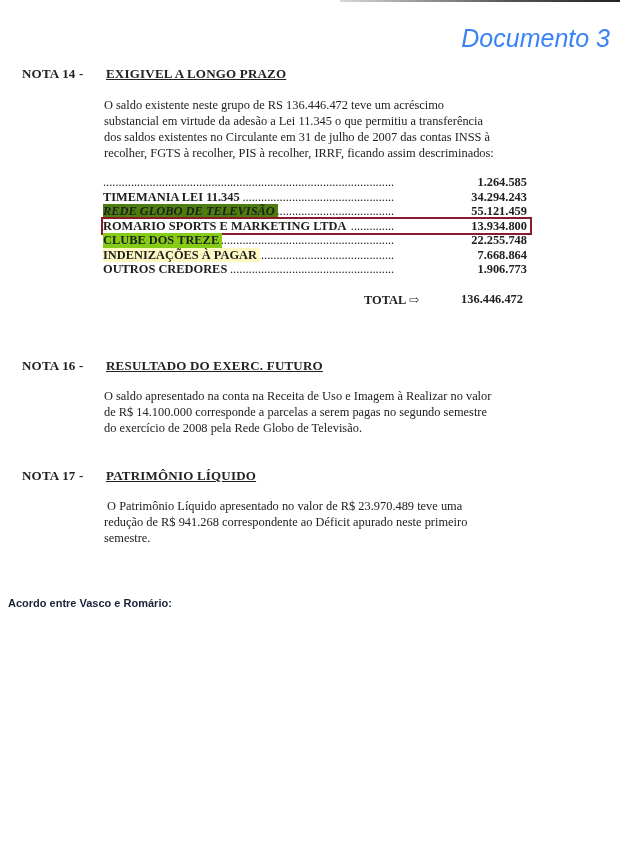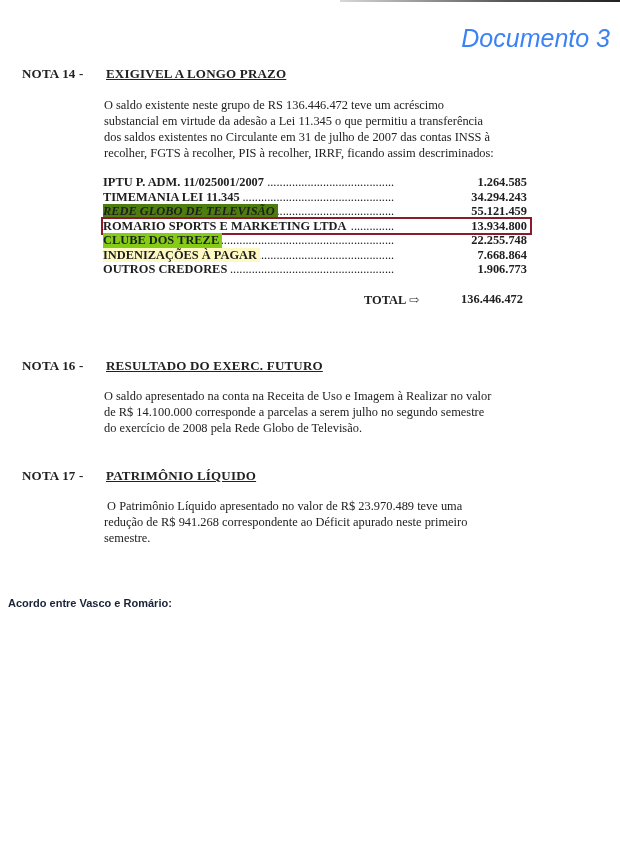--- a/index.html
+++ b/index.html
@@ -32,21 +32,20 @@
 <div class="para" style="top:97px">
   <div>O saldo existente neste grupo de RS 136.446.472 teve um  acréscimo</div>
   <div>substancial em virtude da adesão a Lei 11.345 o que permitiu a transferência</div>
   <div>dos saldos existentes no Circulante em 31 de julho de 2007 das contas INSS à</div>
   <div>recolher, FGTS à recolher, PIS à recolher, IRRF, ficando assim descriminados:</div>
 </div>
 
 <div class="list">
   <div class="row">
       <span class="dots" style="font-weight: normal;">........................................................................................................................................................................................................</span>
-      <span class="lbl" style="background: rgb(255, 255, 255); padding-right: 3px;">IPTU P. ADM. 11/025001/2007</span>
       <span class="val">1.264.585</span>
     </div>
   <div class="row">
       <span class="dots" style="font-weight: normal;">........................................................................................................................................................................................................</span>
       <span class="lbl" style="background: rgb(255, 255, 255); padding-right: 3px;">TIMEMANIA LEI 11.345</span>
       <span class="val">34.294.243</span>
     </div>
   <div class="row">
       <span class="dots" style="font-weight: normal;">........................................................................................................................................................................................................</span>
       <span class="lbl" style="background: #4d7c0f; padding-right: 3px; font-style: italic;">REDE GLOBO DE TELEVISÃO</span>
@@ -77,21 +76,21 @@
 <div class="total">
   <span>TOTAL ⇨</span>
   <span class="val">136.446.472</span>
 </div>
 
 <div class="nota" style="top:358px">
   <span class="num">NOTA 16 -</span><span class="title">RESULTADO DO EXERC. FUTURO</span>
 </div>
 <div class="para" style="top:388px">
   <div>O saldo apresentado na conta na Receita de Uso e Imagem à Realizar no valor</div>
-  <div>de R$ 14.100.000 corresponde a parcelas a serem julho no segundo semestre</div>
+  <div>de R$ 14.100.000 corresponde a parcelas a serem pagas no segundo semestre</div>
   <div>do exercício de 2008 pela Rede Globo de Televisão.</div>
 </div>
 
 <div class="nota" style="top:468px">
   <span class="num">NOTA 17 -</span><span class="title">PATRIMÔNIO LÍQUIDO</span>
 </div>
 <div class="para" style="top:498px">
   <div style="white-space:pre"> O Patrimônio Líquido apresentado no valor de R$ 23.970.489 teve uma</div>
   <div>redução de R$ 941.268 correspondente ao Déficit apurado neste primeiro</div>
   <div>semestre.</div>

